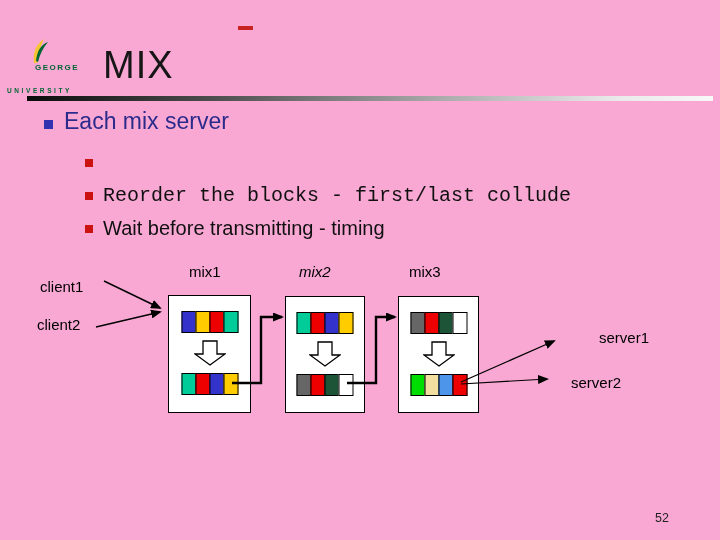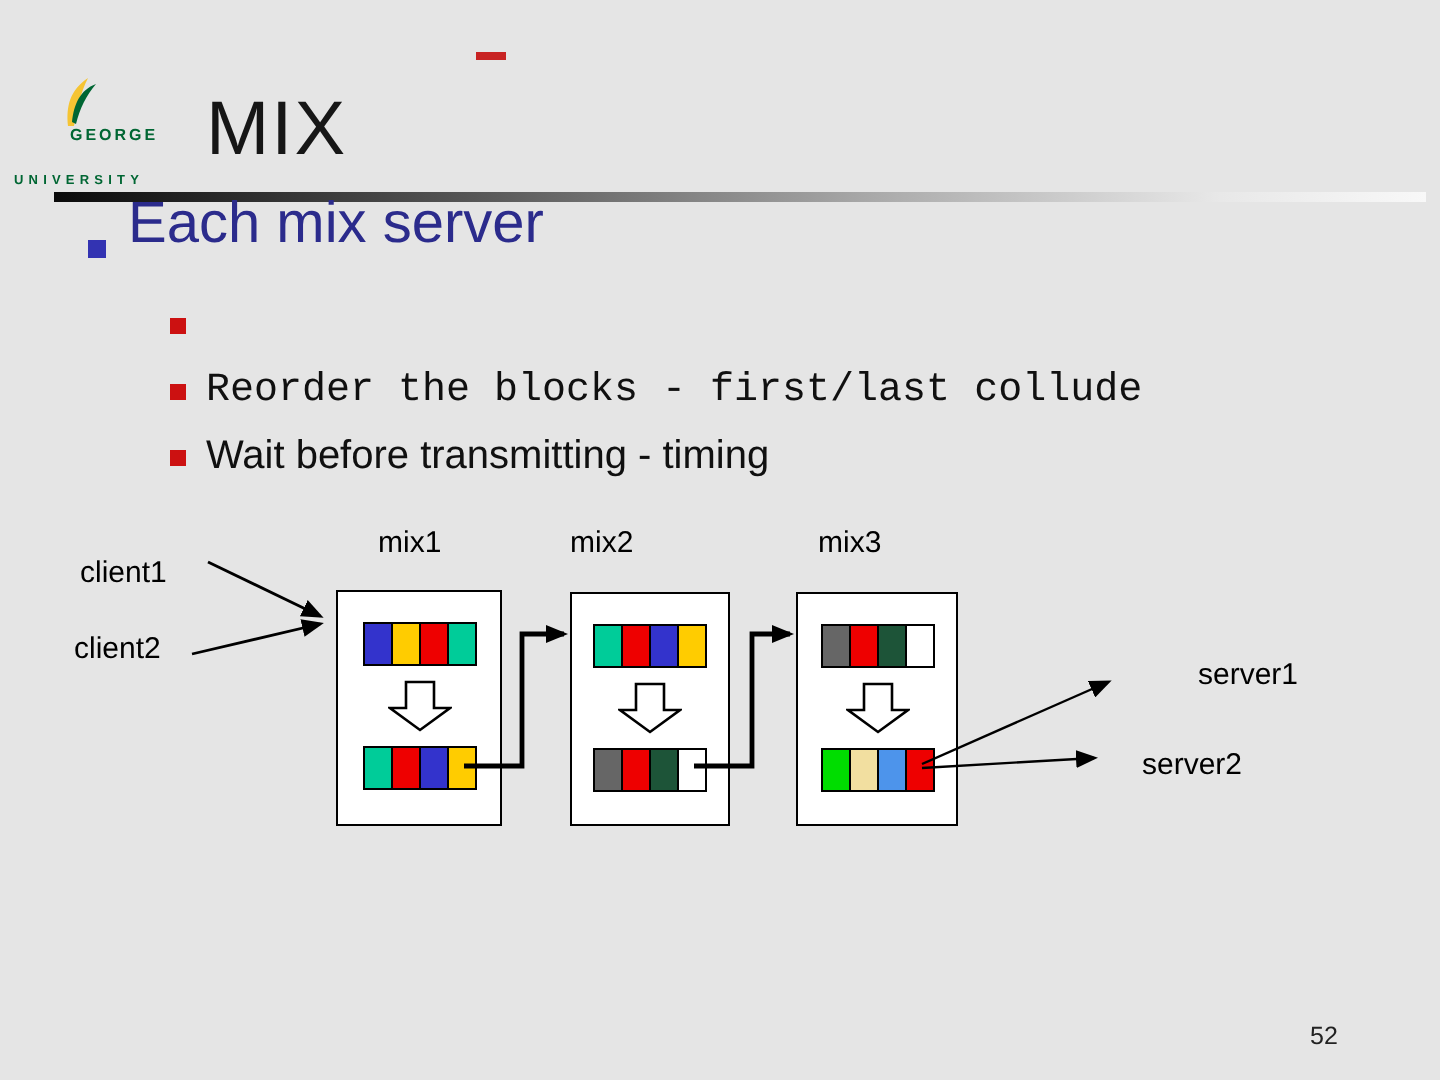--- a/index.html
+++ b/index.html
@@ -1,18 +1,18 @@
 <!DOCTYPE html>
 <html style="--brand-green: #006633; --brand-gold: #f5c433; --heading-blue: #2b2b8c; --bullet-blue: #3333b2; --bullet-red: #cc1111; --accent-red: #c82323;"><head>
 <meta charset="utf-8">
 <style>
   html,body { margin:0; padding:0; background:#fff; }
   body { font-family:"Liberation Sans", sans-serif; }
   #slide {
-    position:relative; width:720px; height:540px; background:#e5e5e5;
+    position:relative; width:720px; height:540px; background:#f9a8d4;
     overflow:hidden;
   }
   .abs { position:absolute; }
 
   
   #accent-dash { left:238px; top:26px; width:15px; height:4px; background:var(--accent-red,#c22); }
 
   
   #logo { left:6px; top:39px; width:95px; height:56px; color:var(--brand-green,#063); }
   #logo .george { position:absolute; left:29px; top:24px; font-size:8px; font-weight:bold; letter-spacing:1.5px; }
@@ -22,21 +22,21 @@
 
   
   #page-title { left:103px; top:44px; font-size:38px; letter-spacing:1px; color:#161616; }
   #title-rule { left:27px; top:96px; width:686px; height:5px;
     background:linear-gradient(to right,#0a0a0a 0%, #555 30%, #aaa 60%, #e8e8e8 85%, #f8f8f8 100%); }
 
   
   .bullet-sq { width:9px; height:9px; background:var(--bullet-blue,#33b); }
   .sub-sq { width:8px; height:8px; background:var(--bullet-red,#c11); }
   #heading-bullet { left:44px; top:120px; }
-  #heading-text { left:64px; top:96px; font-size:29px; color:var(--heading-blue,#2b2b8c); }
+  #heading-text { left:64px; top:108px; font-size:23px; color:var(--heading-blue,#2b2b8c); }
   .sub-bullet-text { left:103px; font-size:20px; color:#101010; white-space:nowrap; }
 
   
   .dlabel { font-size:15px; color:#000; white-space:nowrap; }
   .mix-box { background:#fff; border:1px solid #000; }
   #box-mix1 { left:168px; top:295px; width:81px; height:116px; }
   #box-mix2 { left:285px; top:296px; width:78px; height:115px; }
   #box-mix3 { left:398px; top:296px; width:79px; height:115px; }
   .row { position:absolute; left:50%; transform:translateX(-50%); display:flex; }
   .row-top { top:15px; }
@@ -75,21 +75,21 @@
 
   <div class="abs sub-sq" style="left:85px; top:192px;"></div>
   <div class="abs sub-bullet-text" style="top:184px;font-family:Liberation Mono, monospace;">Reorder the blocks - first/last collude</div>
 
   <div class="abs sub-sq" style="left:85px; top:225px;"></div>
   <div class="abs sub-bullet-text" style="top:217px;">Wait before transmitting - timing</div>
 
   <div class="abs dlabel" style="left:40px;  top:278px;">client1</div>
   <div class="abs dlabel" style="left:37px;  top:316px;">client2</div>
   <div class="abs dlabel" style="left:189px; top:263px;text-align:center;">mix1</div>
-  <div class="abs dlabel" style="left:285px; top:263px;">mix2</div>
+  <div class="abs dlabel" style="left:299px; top:263px;font-style:italic;">mix2</div>
   <div class="abs dlabel" style="left:409px; top:263px;">mix3</div>
   <div class="abs dlabel" style="left:599px; top:329px;text-align:center;">server1</div>
   <div class="abs dlabel" style="left:571px; top:374px;">server2</div>
 
   <div class="abs mix-box" id="box-mix1">
     <div class="row row-top">
         <div class="block" style="background: rgb(51, 51, 204);"></div>
         <div class="block" style="background: rgb(255, 204, 0);"></div>
         <div class="block" style="background: rgb(238, 0, 0);"></div>
         <div class="block" style="background: rgb(0, 204, 153);"></div>

